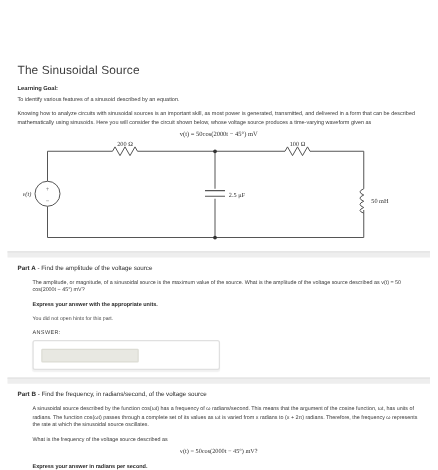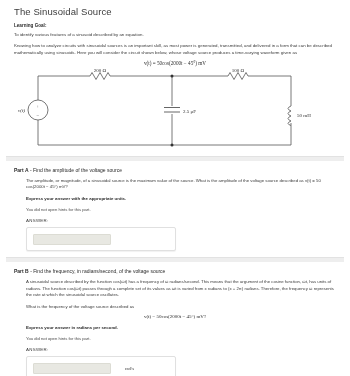--- a/index.html
+++ b/index.html
@@ -13,20 +13,21 @@
     font-family: "Liberation Sans", sans-serif;
     color: #2b2b2b;
     overflow: hidden;
     position: relative;
   }
   .page {
     width: 350px;
     height: 280px;
     position: relative;
     box-sizing: border-box;
+    margin-top: 45px;
   }
 
   
   .title {
     font-size: 9.5px;
     color: #3c3c3c;
     padding: 6px 0 0 14px;
     letter-spacing: 0.1px;
     font-weight: 400;
   }

